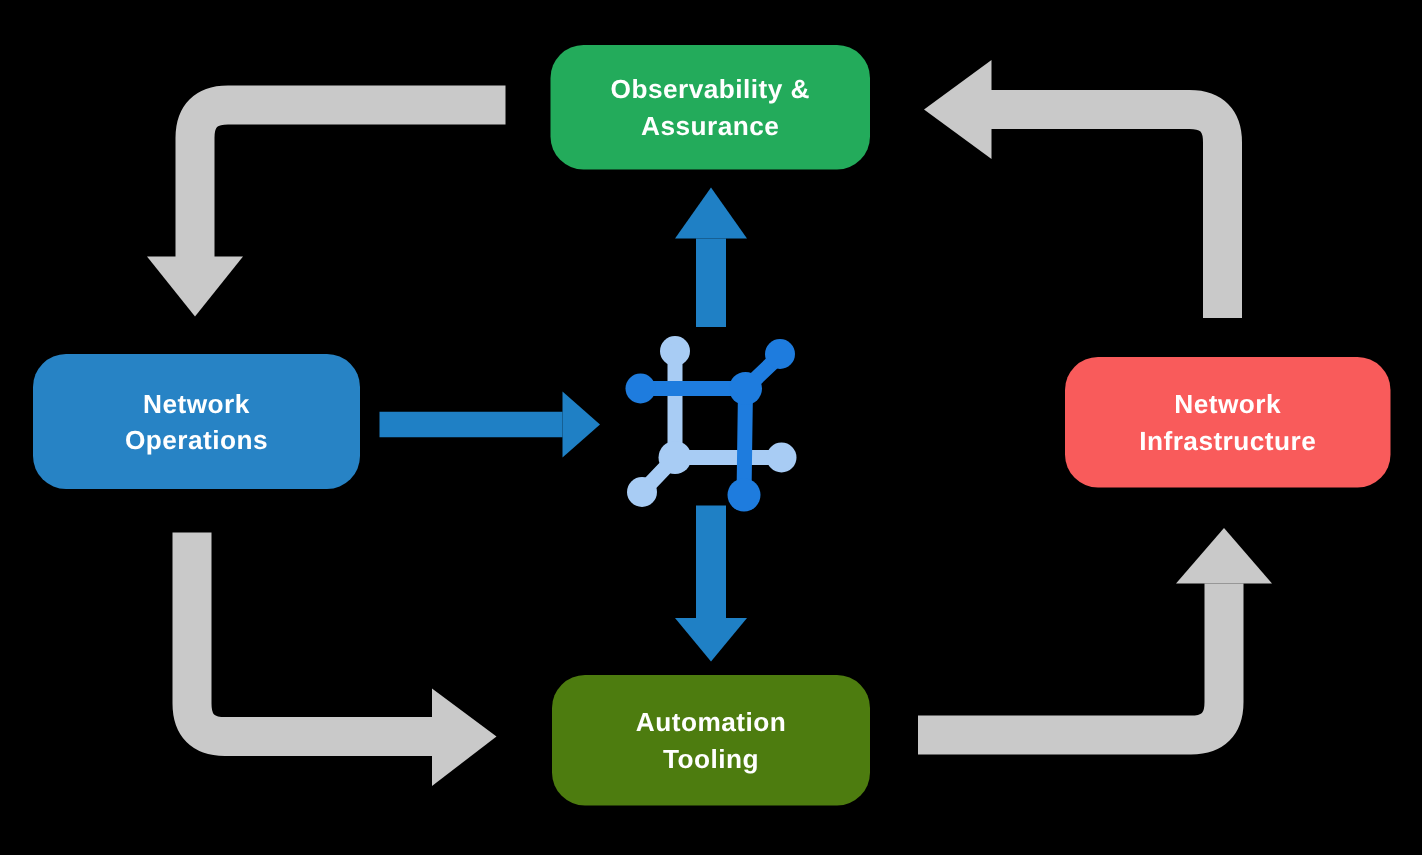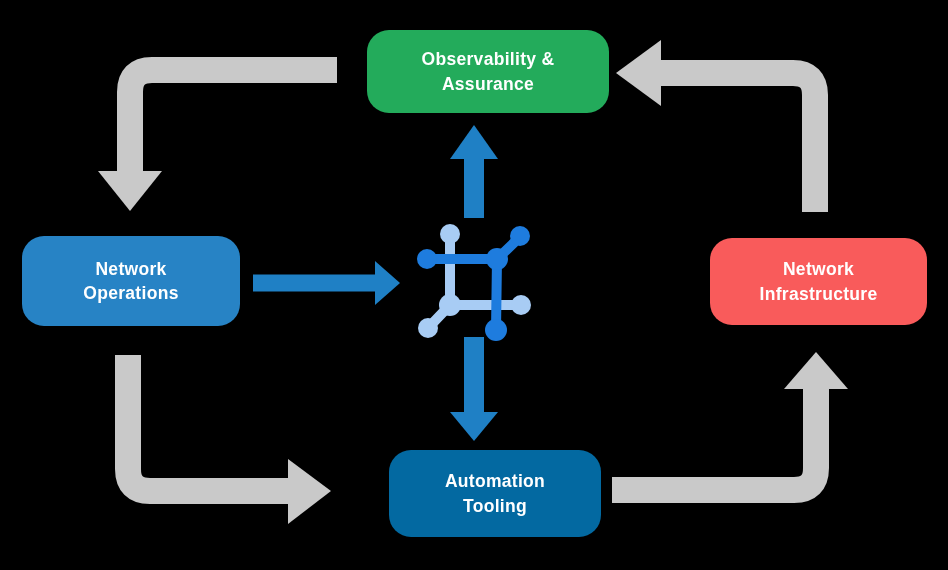--- a/index.html
+++ b/index.html
@@ -50,21 +50,21 @@
     text-align: center;
     color: #ffffff;
     font-size: 17.5px;
     font-weight: 600;
     letter-spacing: 0.3px;
     line-height: 1.4;
   }
   .node .label {
     white-space: pre-line;
   }
-  .node-obs   { left: 367px; top: 30px;  width: 242px; height: 83px; }
+  .node-obs   { left: 367px; top: 30px;  width: 213px; height: 83px; }
   .node-ops   { left: 22px;  top: 236px; width: 218px; height: 90px; }
   .node-infra { left: 710px; top: 238px; width: 217px; height: 87px; }
   .node-auto  { left: 368px; top: 450px; width: 212px; height: 87px; }
 </style>
 </head>
 <body>
 
 <div id="canvas" style="background-color: rgb(0, 0, 0);">
 
   <svg id="overlay" viewBox="0 0 948 570" xmlns="http://www.w3.org/2000/svg">
@@ -132,18 +132,18 @@
   <div class="node node-ops" style="background-color: rgb(39, 131, 197);">
     <span class="label">Network
 Operations</span>
   </div>
 
   <div class="node node-infra" style="background-color: rgb(249, 91, 91);">
     <span class="label">Network
 Infrastructure</span>
   </div>
 
-  <div class="node node-auto" style="background-color: #0369a1; margin-left: 21px;">
+  <div class="node node-auto" style="background-color: #4d7c0f;">
     <span class="label">Automation
 Tooling</span>
   </div>
 
 </div>
 
 </body></html>

